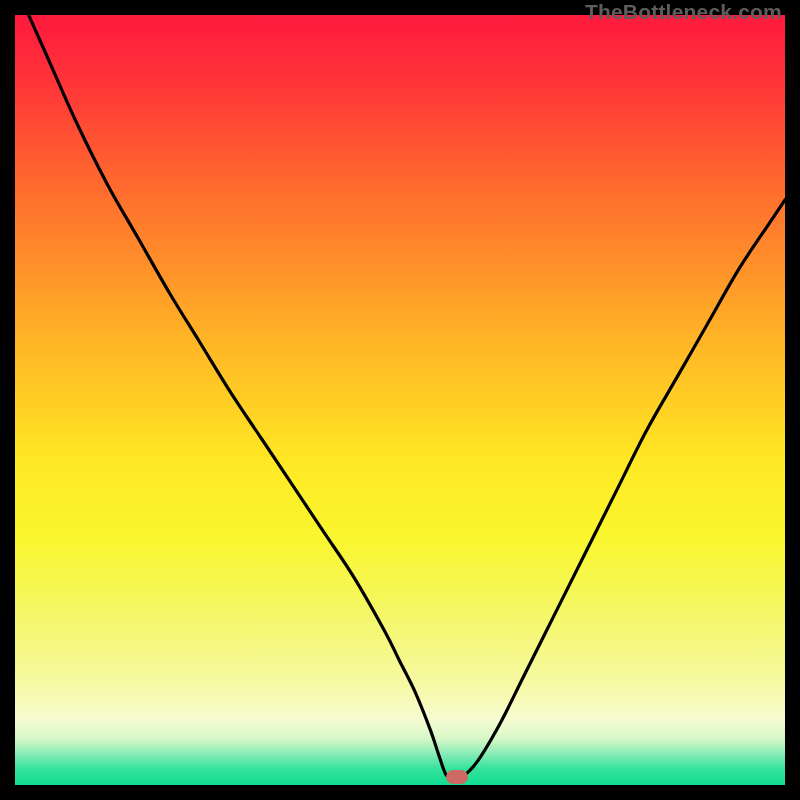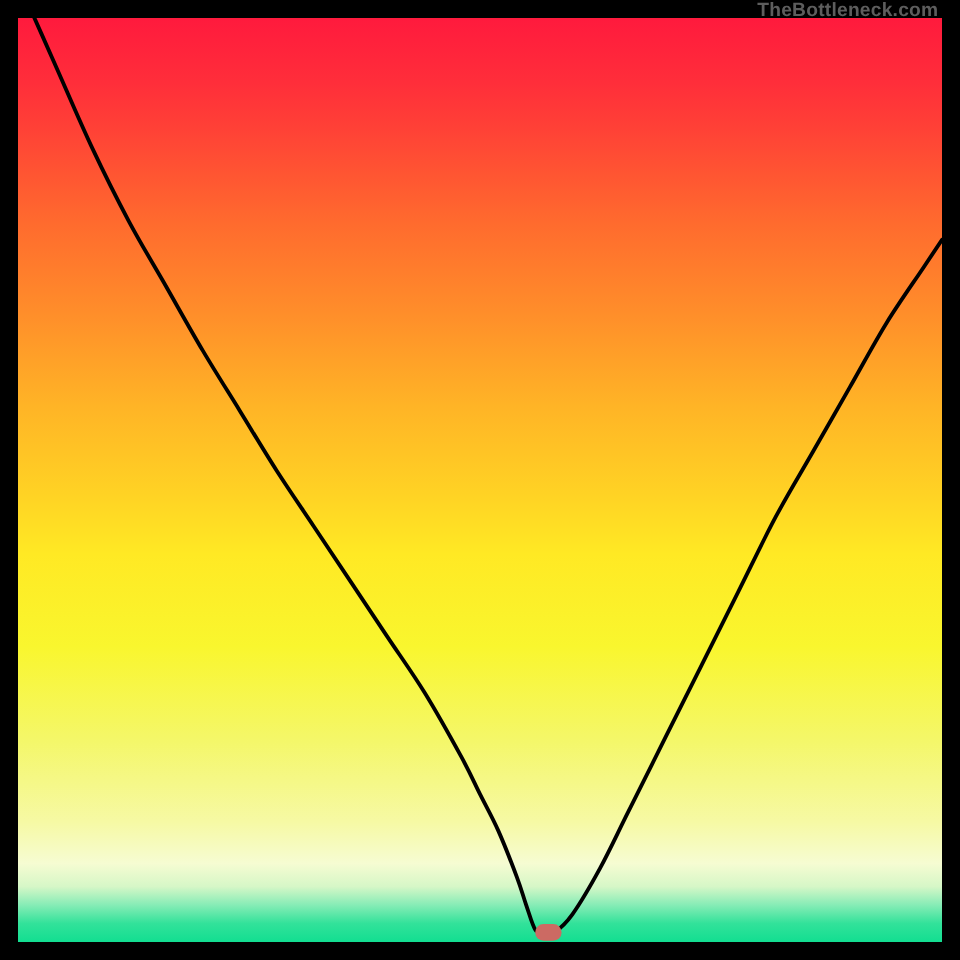--- a/index.html
+++ b/index.html
@@ -32,21 +32,21 @@
       #d6f7c7 94%,
       #86ecb6 96%,
       #32e29a 98%,
       #12de91 100%);
   }
   .watermark {
     position: absolute;
     top: 0;
     right: 18px;
     font-family: Arial, Helvetica, sans-serif;
-    font-size: 16px;
+    font-size: 21px;
     font-weight: 600;
     color: #5d5d5d;
     letter-spacing: 0.2px;
     user-select: none;
   }
   .curve {
     position: absolute;
     left: 0; top: 0;
     width: 770px;
     height: 770px;

